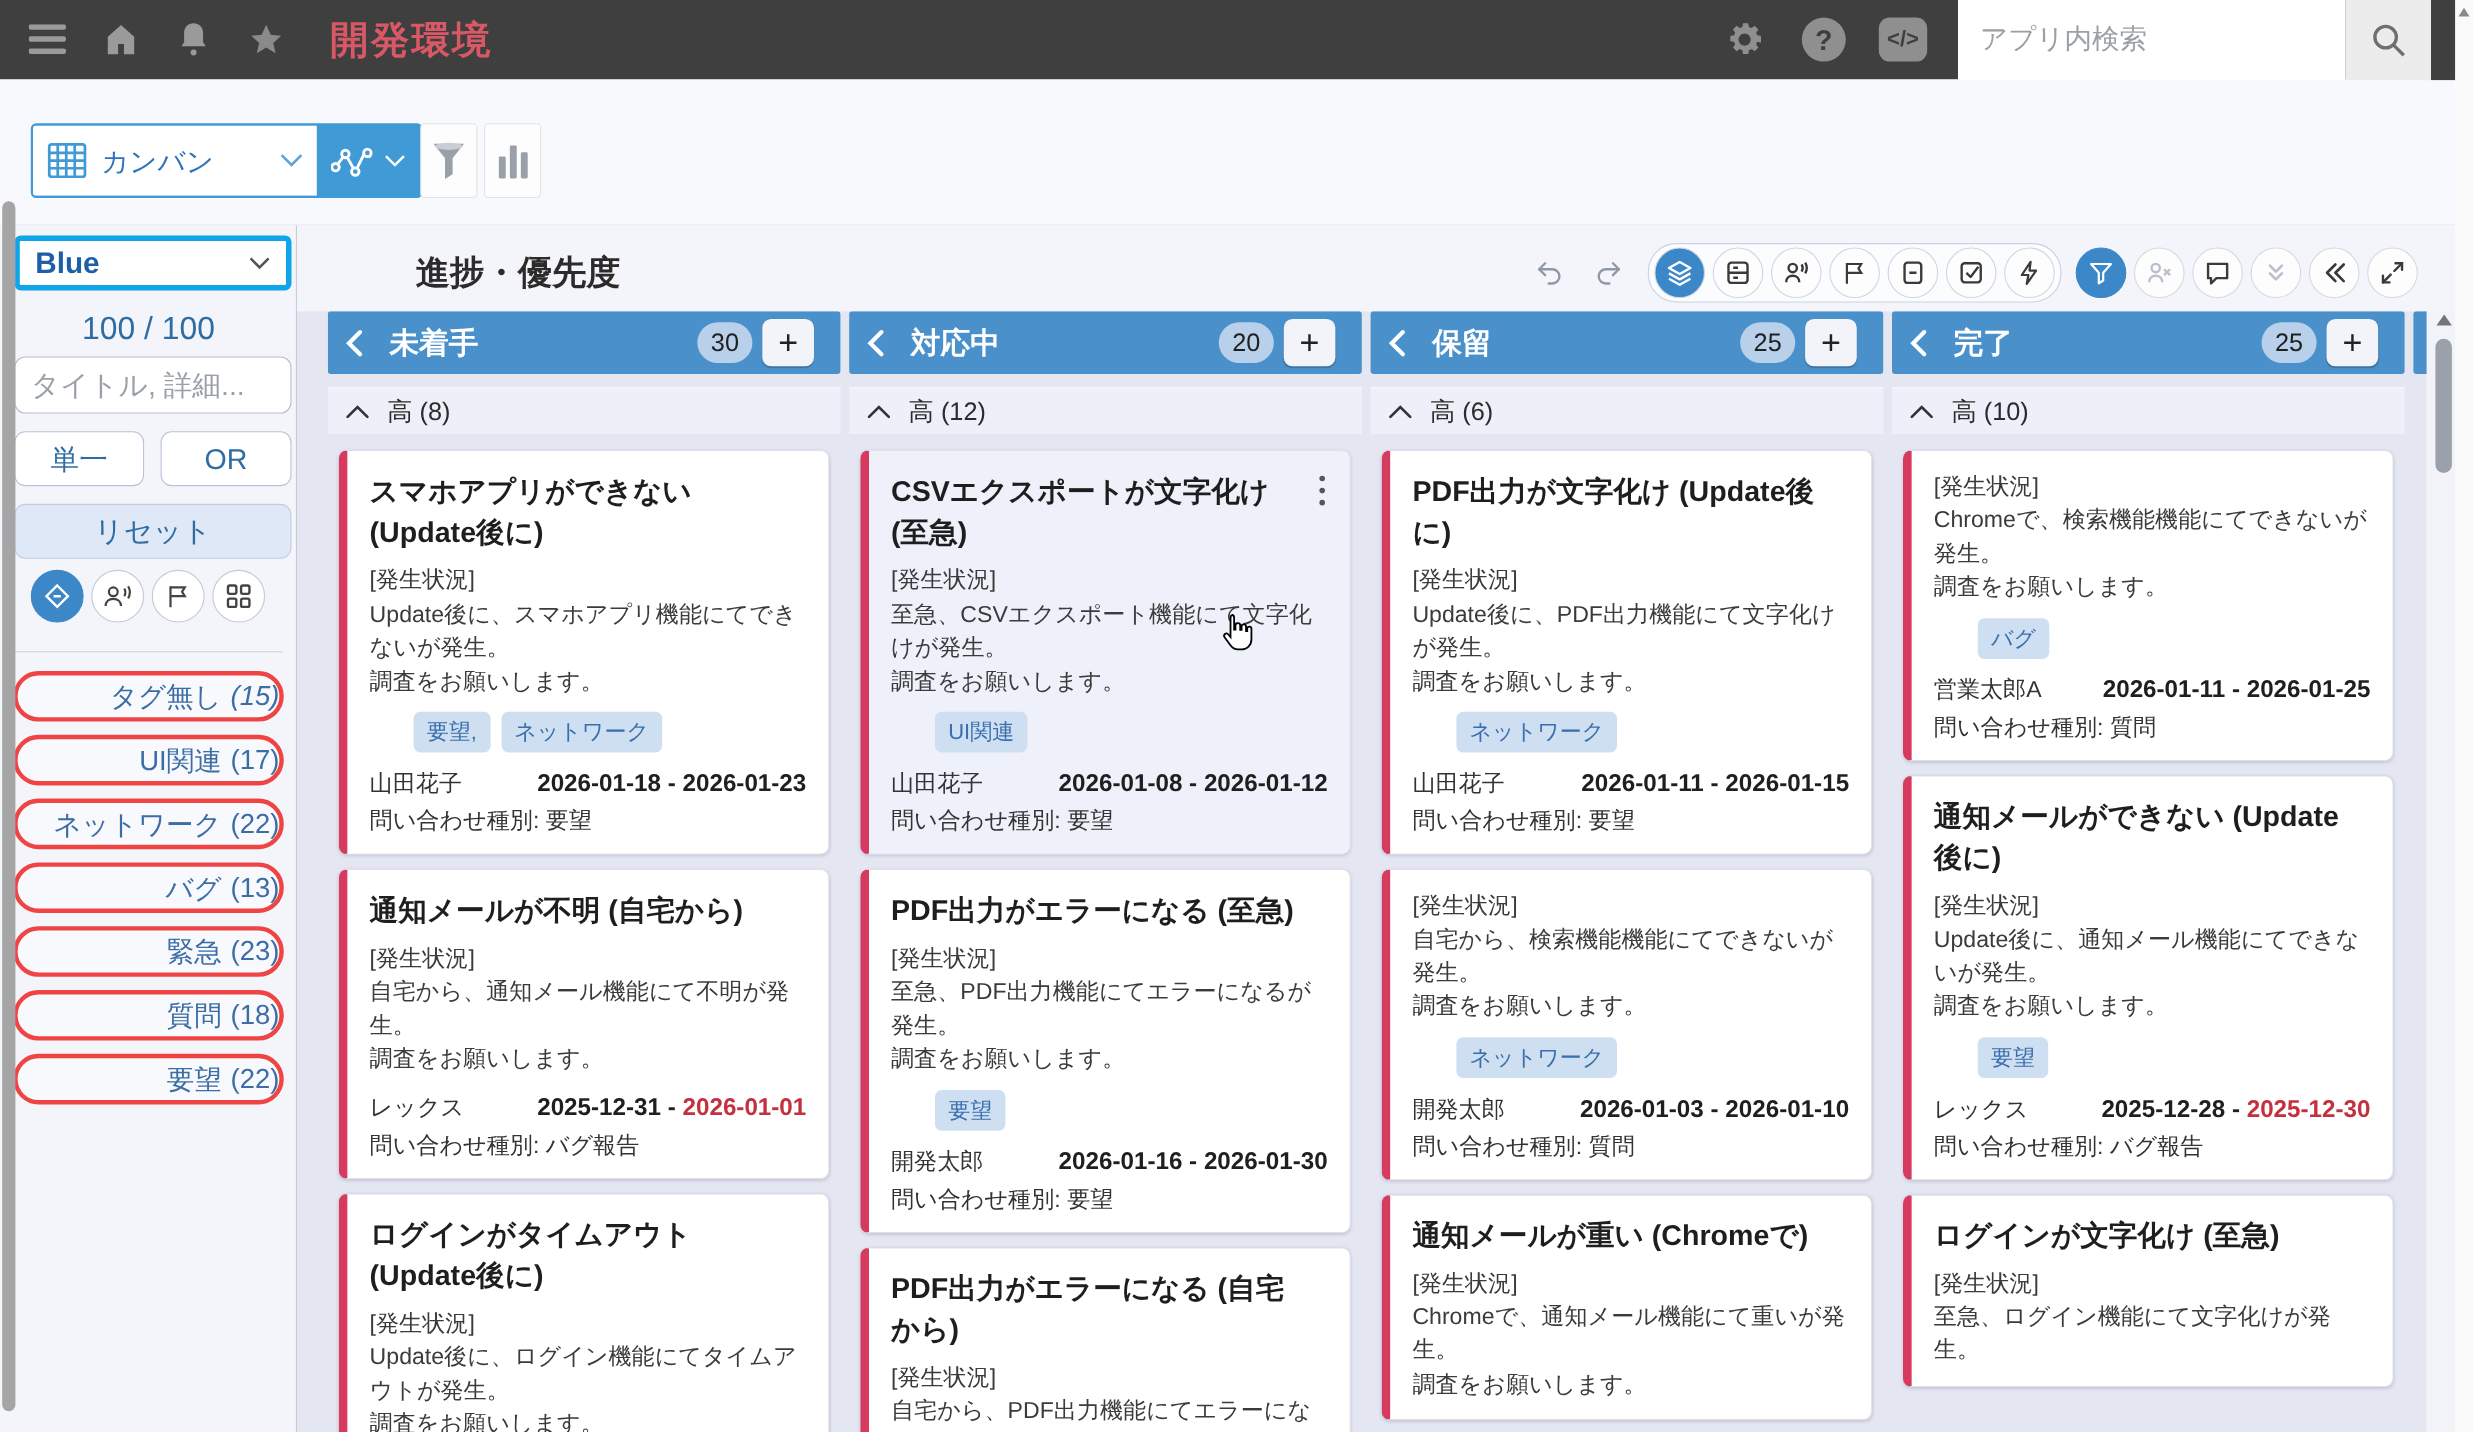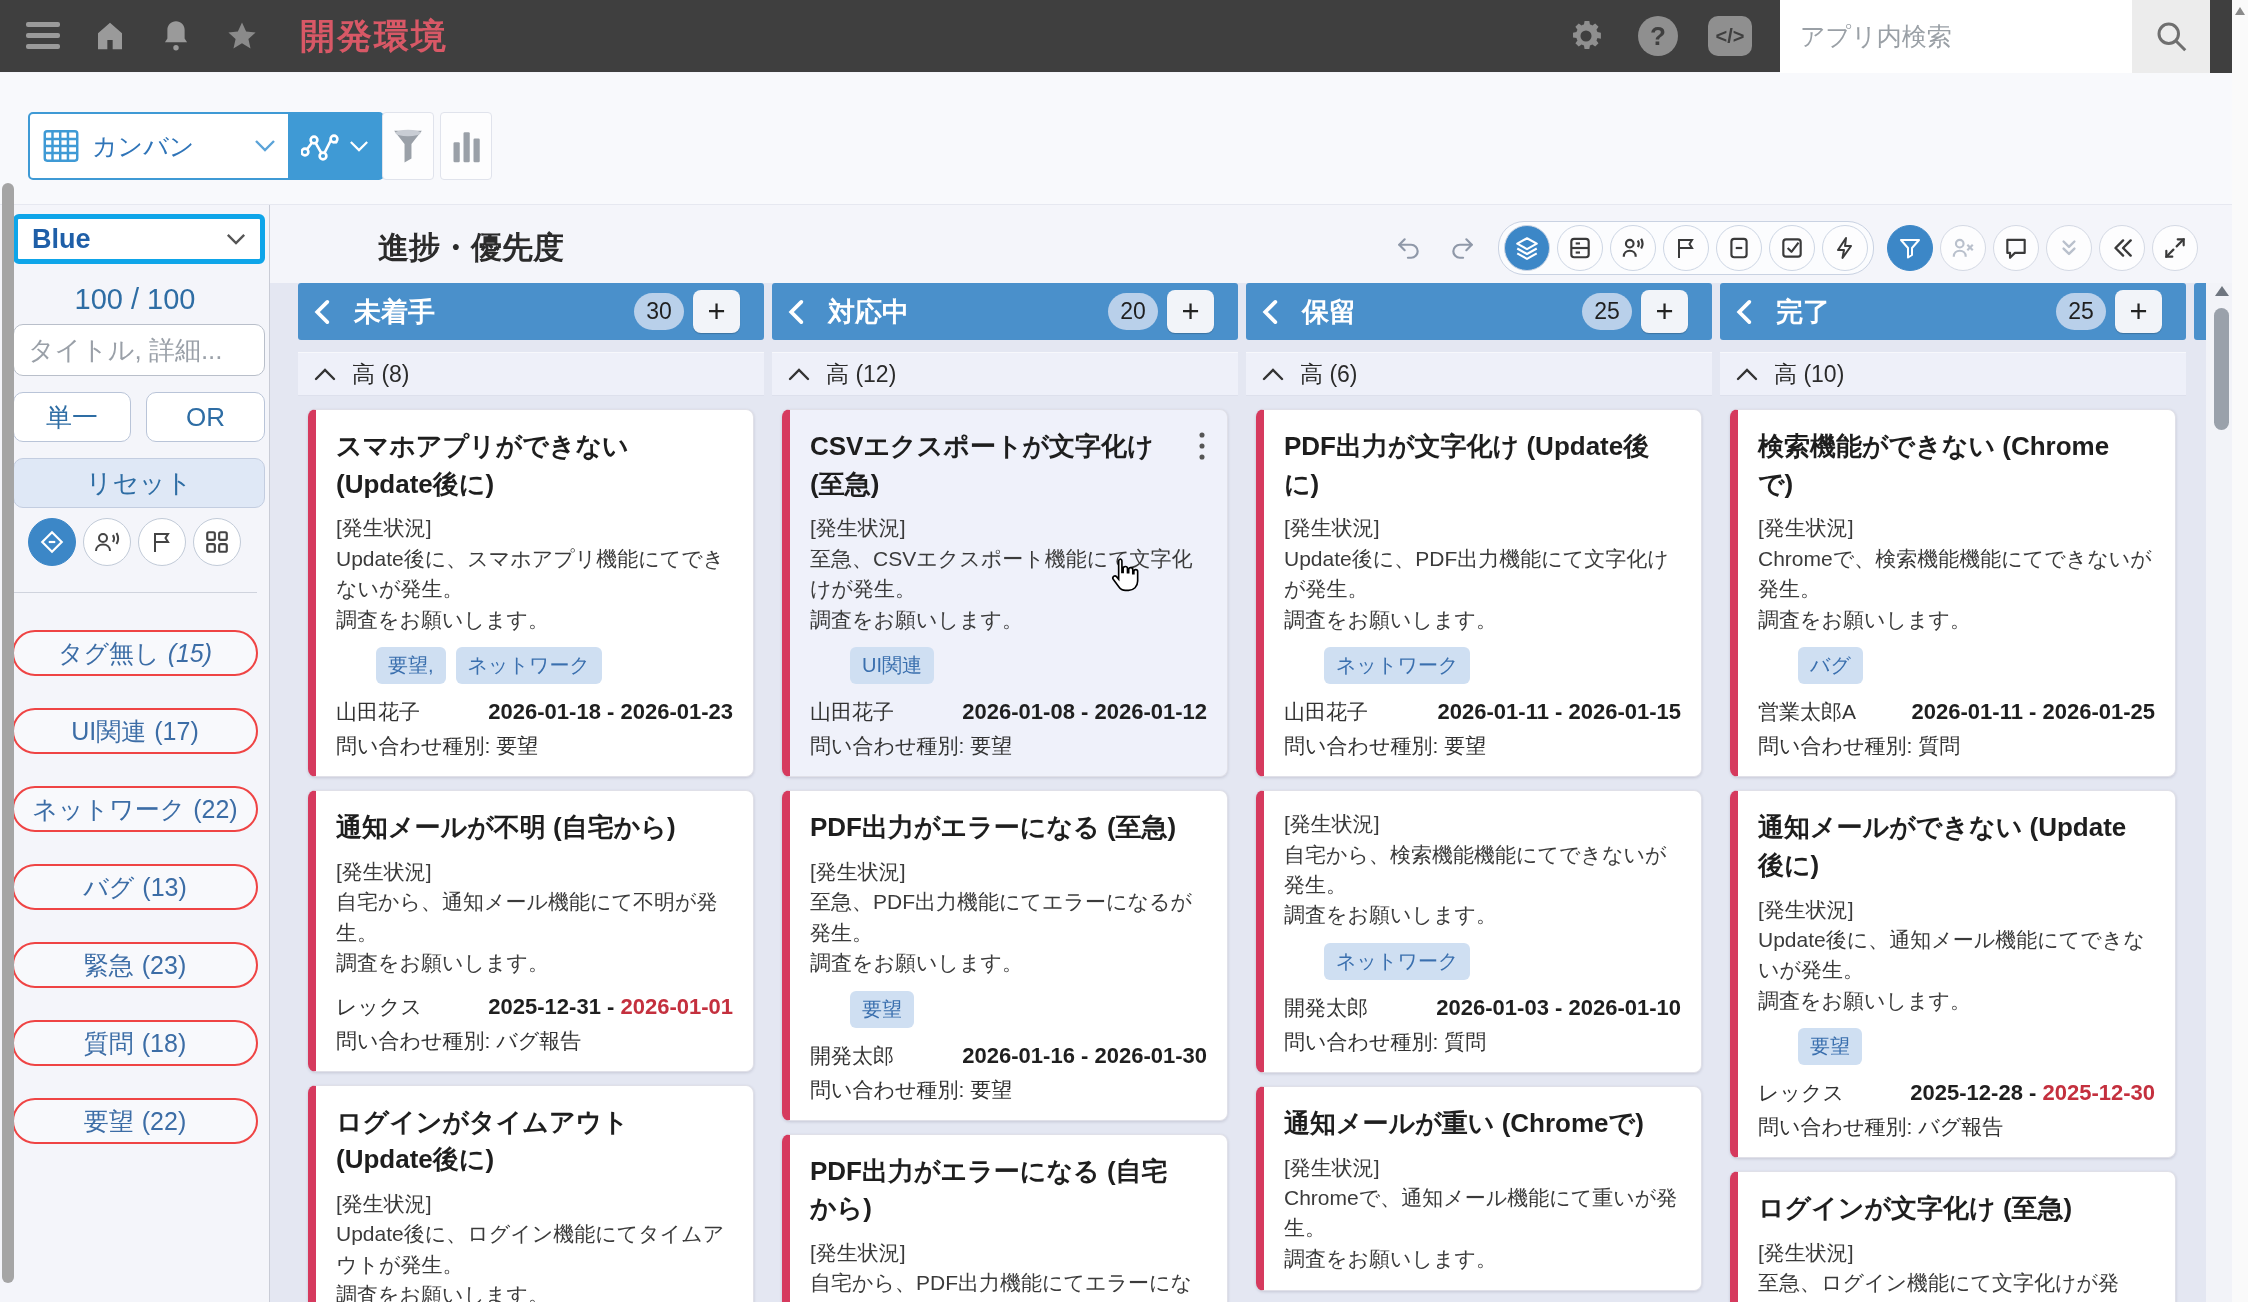--- a/index.html
+++ b/index.html
@@ -34,21 +34,21 @@
   .sb-count { position:absolute; left:0; top:78px; width:270px; text-align:center; color:#2e6da4; font-size:29px; }
   .sb-input { position:absolute; left:13px; top:119px; width:252px; height:52px; border:1px solid #b9bfca; border-radius:10px; font-size:26px; padding:0 14px; color:#333; outline:none; background:#fff; font-family:inherit; }
   .sb-input::placeholder { color:#9aa0a8; }
   .sb-btn { position:absolute; height:50px; background:#fff; border:1px solid #b9c4d8; border-radius:10px; color:#2e6da4; font-size:26px; display:flex; align-items:center; justify-content:center; cursor:pointer; font-family:inherit; }
   .sb-reset { position:absolute; left:13px; top:253px; width:252px; height:50px; background:#dfe8f6; border:1px solid #c3cde0; border-radius:10px; color:#2e6da4; font-size:26px; display:flex; align-items:center; justify-content:center; cursor:pointer; }
   .sb-circles { position:absolute; left:28px; top:313px; display:flex; gap:7px; }
   .sb-circle { width:48px; height:48px; border-radius:50%; background:#fff; border:1px solid #c2cbd8; display:flex; align-items:center; justify-content:center; cursor:pointer; }
   .sb-circle.active { background:#3c87c7; border-color:#3c87c7; }
   .sb-divider { position:absolute; left:13px; top:387px; width:244px; height:1px; background:#cfd3dd; }
   .sb-tags { position:absolute; left:12px; top:405px; width:246px; display:flex; flex-direction:column; gap:12px; }
-  .sb-tag { height:46px; border:2px solid #ef4444; border-radius:23px; background:#f8f9fc; color:#3c6da6; font-size:25px; display:flex; align-items:center; justify-content:center; gap:8px; cursor:pointer;margin-top:20px; }
+  .sb-tag { height:46px; border:4px solid #ef4444; border-radius:23px; background:#f8f9fc; color:#3c6da6; font-size:25px; display:flex; align-items:center; justify-content:flex-end; gap:8px; cursor:pointer; }
   .sb-tag .cnt.it { font-style:italic; }
 
   
   .main-header { position:absolute; left:270px; top:205px; width:1978px; height:78px; background:#f4f5fa; }
   .board-title { position:absolute; left:108px; top:22px; font-size:31px; font-weight:bold; color:#2b2b2b; }
   .actions { position:absolute; right:50px; top:16px; display:flex; align-items:center; gap:7px; }
   .act-btn { width:46px; height:46px; border-radius:50%; background:#fdfdfe; border:1px solid #d4d9e4; display:flex; align-items:center; justify-content:center; cursor:pointer; color:#3a3a3a; }
   .act-btn.plain { background:transparent; border-color:transparent; color:#8f98a8; }
   .act-btn.blue { background:#3c87c7; border-color:#3c87c7; color:#fff; }
   .act-btn.dim { color:#b9c0cc; }
@@ -560,21 +560,20 @@
         <button class="col-add">+</button>
       </div>
       <div class="col-section">
         <svg width="22" height="13" viewBox="0 0 22 13" fill="none" stroke="#333" stroke-width="2.4" stroke-linecap="round">
           <polyline points="2,11 11,2 20,11"></polyline>
         </svg>
         <span class="sec-label">高 (10)</span>
       </div>
       <div class="cards">
         <div class="card">
-          <div class="card-title">検索機能ができない (Chromeで)</div>
           <div class="card-body">
             <div>[発生状況]</div>
             <div>Chromeで、検索機能機能にてできないが発生。</div>
             <div>調査をお願いします。</div>
           </div>
           <div class="card-tags">
             <span class="card-tag">バグ</span>
           </div>
           <div class="card-foot">
             <span class="card-assignee">営業太郎A</span>

